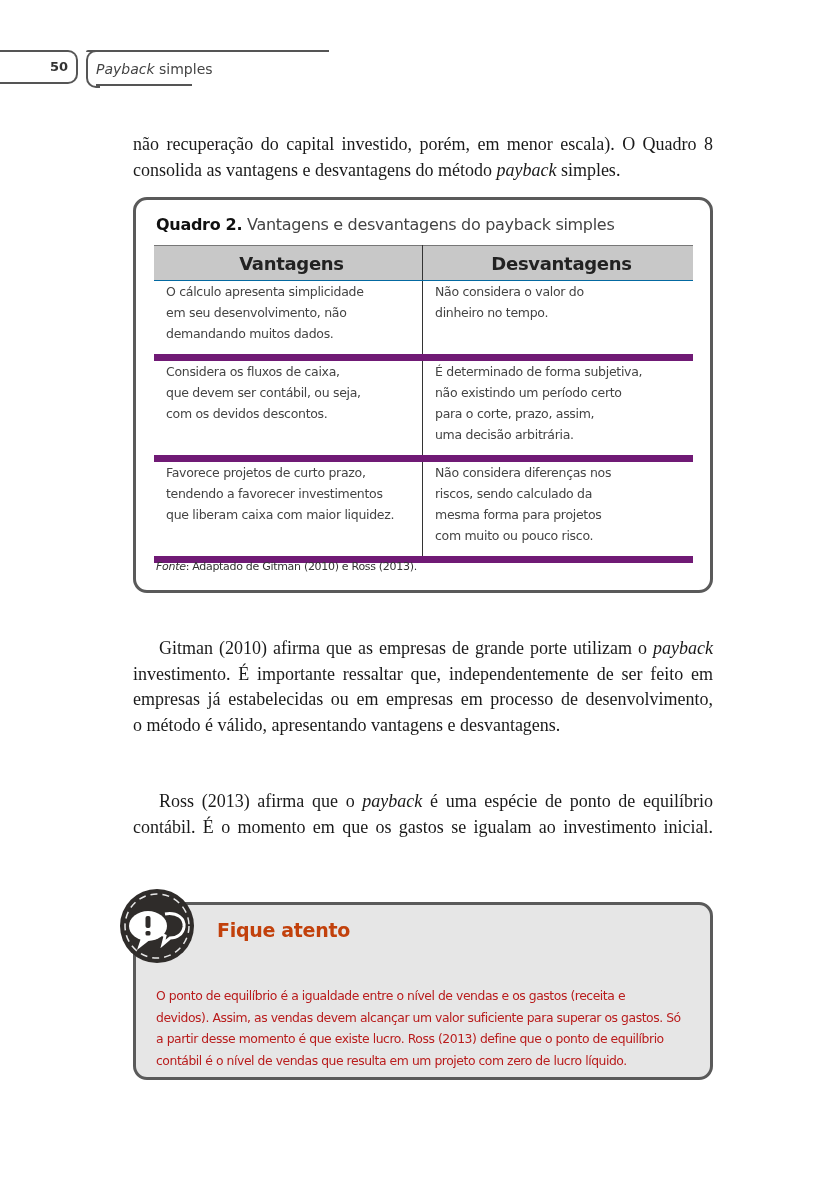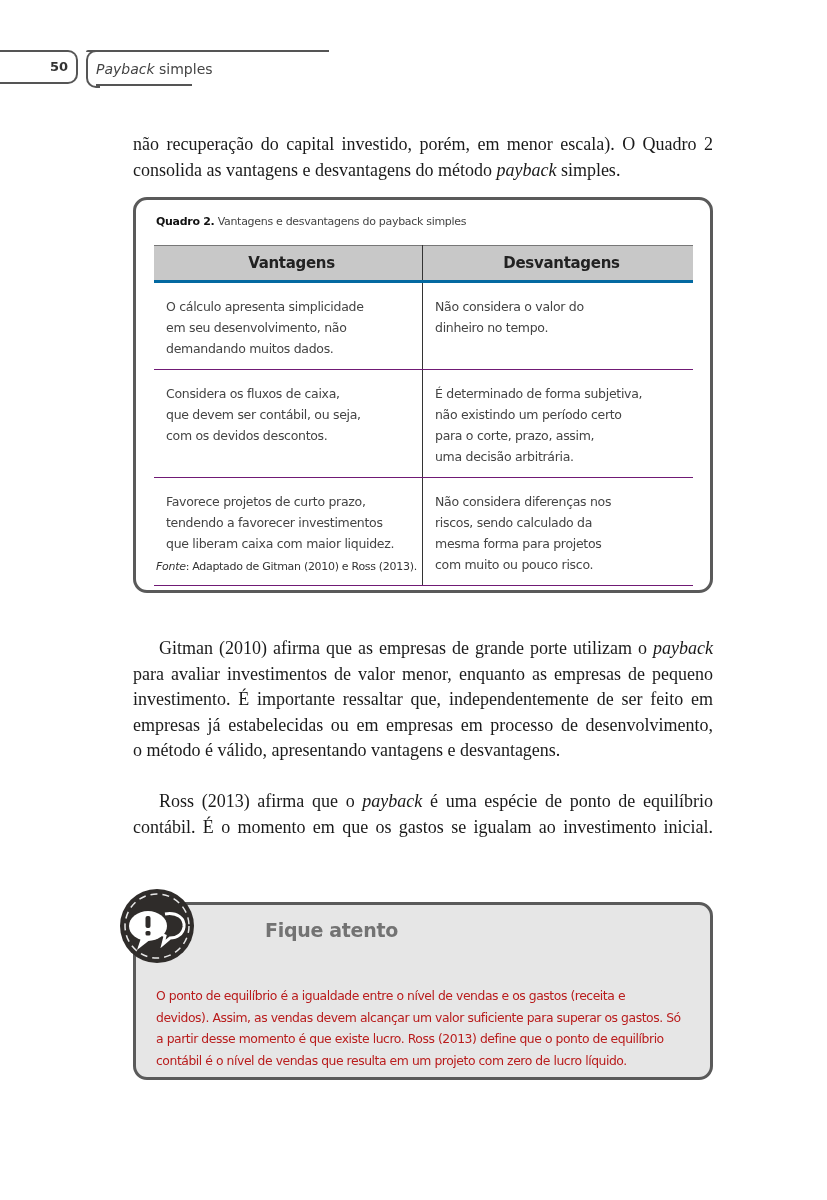--- a/index.html
+++ b/index.html
@@ -30,50 +30,50 @@
   .para .line { display: block; text-align-last: justify; }
   .para .line.last { text-align-last: left; }
 
   
   .quadro {
     position: absolute; left: 133px; top: 197px; width: 580px; height: 396px;
     border: 3px solid #5a5a5a; border-radius: 14px; box-sizing: border-box; background: #fff;
   }
   .quadro-caption {
     position: absolute; left: 20px; top: 15px; font-family: "DejaVu Sans", sans-serif;
-    font-size: 11px; color: #444; letter-spacing: -0.3px;
+    font-size: 16px; color: #444; letter-spacing: -0.3px;
   }
   .quadro-caption b { color: #111; }
   table.qt {
     position: absolute; left: 18px; top: 45px; width: 539px; border-collapse: collapse;
     font-family: "DejaVu Sans", sans-serif; font-size: 12.5px; color: #444; letter-spacing: -0.3px;
   }
   table.qt th {
-    background: #c8c8c8; color: #222; font-weight: bold; height: 32px; font-size: 15px;
-    border-top: 1px solid #777; border-bottom: 3px solid #0369a1; padding-left: 8px;
+    background: #c8c8c8; color: #222; font-weight: bold; height: 32px; font-size: 18px;
+    border-top: 1px solid #777; border-bottom: 1px solid #0369a1; padding-left: 8px;
   }
   table.qt td {
-    vertical-align: top; padding: 13px 12px 10px 12px; line-height: 21px; border-bottom: 1px solid #701a75;
+    vertical-align: top; padding: 0 12px 10px 12px; line-height: 21px; border-bottom: 7px solid #701a75;
   }
   table.qt th:first-child, table.qt td:first-child { border-right: 1px solid #333; width: 244px; }
   table.qt td .l { display: block; }
   .fonte {
     position: absolute; left: 20px; top: 360px; font-family: "DejaVu Sans", sans-serif;
     font-size: 11px; color: #333; letter-spacing: -0.3px;
   }
   .fonte i { font-style: italic; }
 
   
   .callout {
     position: absolute; left: 133px; top: 902px; width: 580px; height: 178px;
     background: #e6e6e6; border: 3px solid #5a5a5a; border-radius: 14px; box-sizing: border-box;
   }
   .callout-title {
     position: absolute; left: 81px; top: 14px; font-family: "DejaVu Sans", sans-serif;
-    font-weight: 900; font-size: 19px; color: #737373; letter-spacing: -0.3px; margin-left: 48px;
+    font-weight: 900; font-size: 19px; color: #c2410c; letter-spacing: -0.3px;
   }
   .callout-body {
     position: absolute; left: 20px; top: 80px; width: 540px; font-family: "DejaVu Sans", sans-serif;
     font-size: 12.4px; line-height: 21.5px; color: #b91c1c; letter-spacing: -0.45px; margin: 0;
   }
   .callout-body .l { display: block; white-space: nowrap; }
   .callout-icon {
     position: absolute; left: 119px; top: 888px; width: 76px; height: 76px;
   }
 </style>
@@ -86,21 +86,21 @@
 <div style="position:absolute;left:86px;top:50px;width:243px;height:36px;">
   <div style="position:absolute;left:0;top:0;width:243px;height:2px;background:#555;border-radius:2px 0 0 0;"></div>
   <div style="position:absolute;left:0;top:0;width:12px;height:34px;border:2px solid #555;border-right:none;border-radius:10px 0 0 10px;"></div>
   <div style="position:absolute;left:10px;top:34px;width:96px;height:2px;background:#555;"></div>
 </div>
 <div class="hdr-title">
   <i>Payback</i><span> simples</span>
 </div>
 
 <p class="para" style="top:132px;">
-  <span class="line">não recuperação do capital investido, porém, em menor escala). O Quadro 2</span>
+  <span class="line">não recuperação do capital investido, porém, em menor escala). O Quadro 8</span>
   <span class="line last"><span>consolida as vantagens e desvantagens do método </span><i>payback</i><span> simples.</span></span>
 </p>
 
 <div class="quadro">
   <div class="quadro-caption">
     <b>Quadro 2.</b><span> Vantagens e desvantagens do payback simples</span>
   </div>
   <table class="qt">
     <thead>
       <tr>
@@ -148,21 +148,20 @@
       </tr>
     </tbody>
   </table>
   <div class="fonte">
     <i>Fonte</i><span>: Adaptado de Gitman (2010) e Ross (2013).</span>
   </div>
 </div>
 
 <p class="para" style="top:636px;">
   <span class="line" style="padding-left:26px;"><span>Gitman (2010) afirma que as empresas de grande porte utilizam o </span><i>payback</i></span>
-  <span class="line">para avaliar investimentos de valor menor, enquanto as empresas de pequeno</span>
   <span class="line">investimento. É importante ressaltar que, independentemente de ser feito em</span>
   <span class="line">empresas já estabelecidas ou em empresas em processo de desenvolvimento,</span>
   <span class="line last">o método é válido, apresentando vantagens e desvantagens.</span>
 </p>
 
 <p class="para" style="top:789px;">
   <span class="line" style="padding-left:26px;"><span>Ross (2013) afirma que o </span><i>payback</i><span> é uma espécie de ponto de equilíbrio</span></span>
   <span class="line">contábil. É o momento em que os gastos se igualam ao investimento inicial.</span>
 </p>
 

